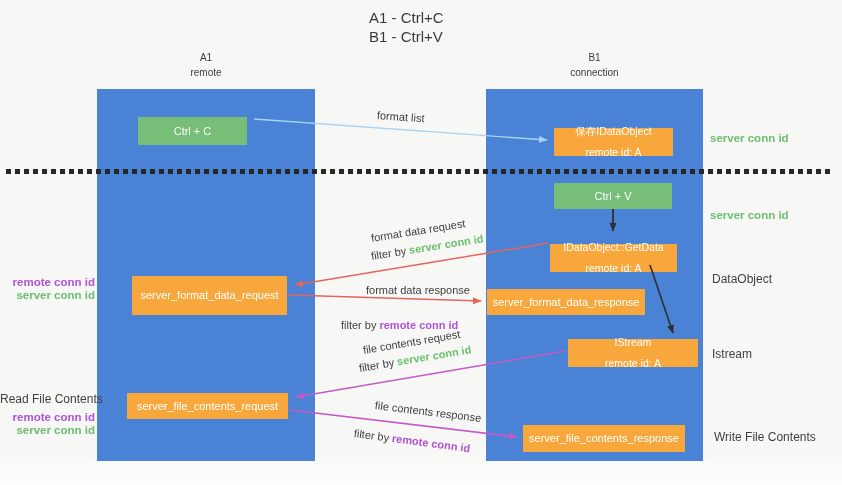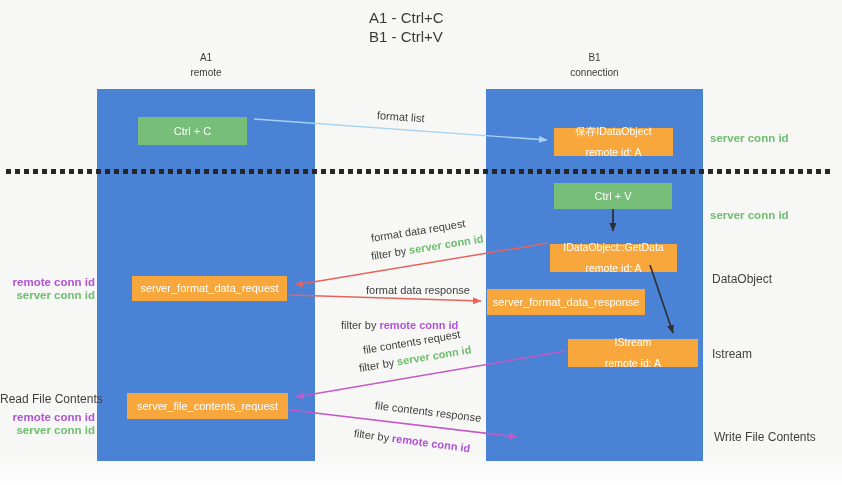--- a/index.html
+++ b/index.html
@@ -63,37 +63,40 @@
 
   <div class="box green" style="left:554px; top:183px; width:118px; height:26px;">
     <div>Ctrl + V</div>
   </div>
 
   <div class="box orange two" style="left:550px; top:244px; width:127px; height:28px;">
     <div>IDataObject::GetData</div>
     <div>remote id: A</div>
   </div>
 
-  <div class="box orange" style="left:132px; top:276px; width:155px; height:25px;">
+  <div class="box orange" style="left:132px; top:276px; width:155px; height:39px;">
     <div>server_format_data_request</div>
   </div>
 
   <div class="box orange" style="left:487px; top:289px; width:158px; height:26px;">
     <div>server_format_data_response</div>
   </div>
 
   <div class="box orange two" style="left:568px; top:339px; width:130px; height:28px;">
     <div>IStream</div>
     <div>remote id: A</div>
   </div>
 
   <div class="box orange" style="left:127px; top:393px; width:161px; height:26px;">
     <div>server_file_contents_request</div>
   </div>
 
+  <div class="box orange" style="left:523px; top:425px; width:162px; height:27px;">
+    <div>server_file_contents_response</div>
+  </div>
 
   <svg class="arrows" width="842" height="485" viewBox="0 0 842 485">
     <defs>
       <marker id="ah-blue" markerUnits="userSpaceOnUse" markerWidth="10" markerHeight="8" refX="8" refY="3.5" orient="auto">
         <path d="M0,0 L8.5,3.5 L0,7 Z" fill="#A7D3F2"></path>
       </marker>
       <marker id="ah-black" markerUnits="userSpaceOnUse" markerWidth="10" markerHeight="8" refX="8" refY="3.5" orient="auto">
         <path d="M0,0 L8.5,3.5 L0,7 Z" fill="#2F2F2F"></path>
       </marker>
       <marker id="ah-red" markerUnits="userSpaceOnUse" markerWidth="10" markerHeight="8" refX="8" refY="3.5" orient="auto">

